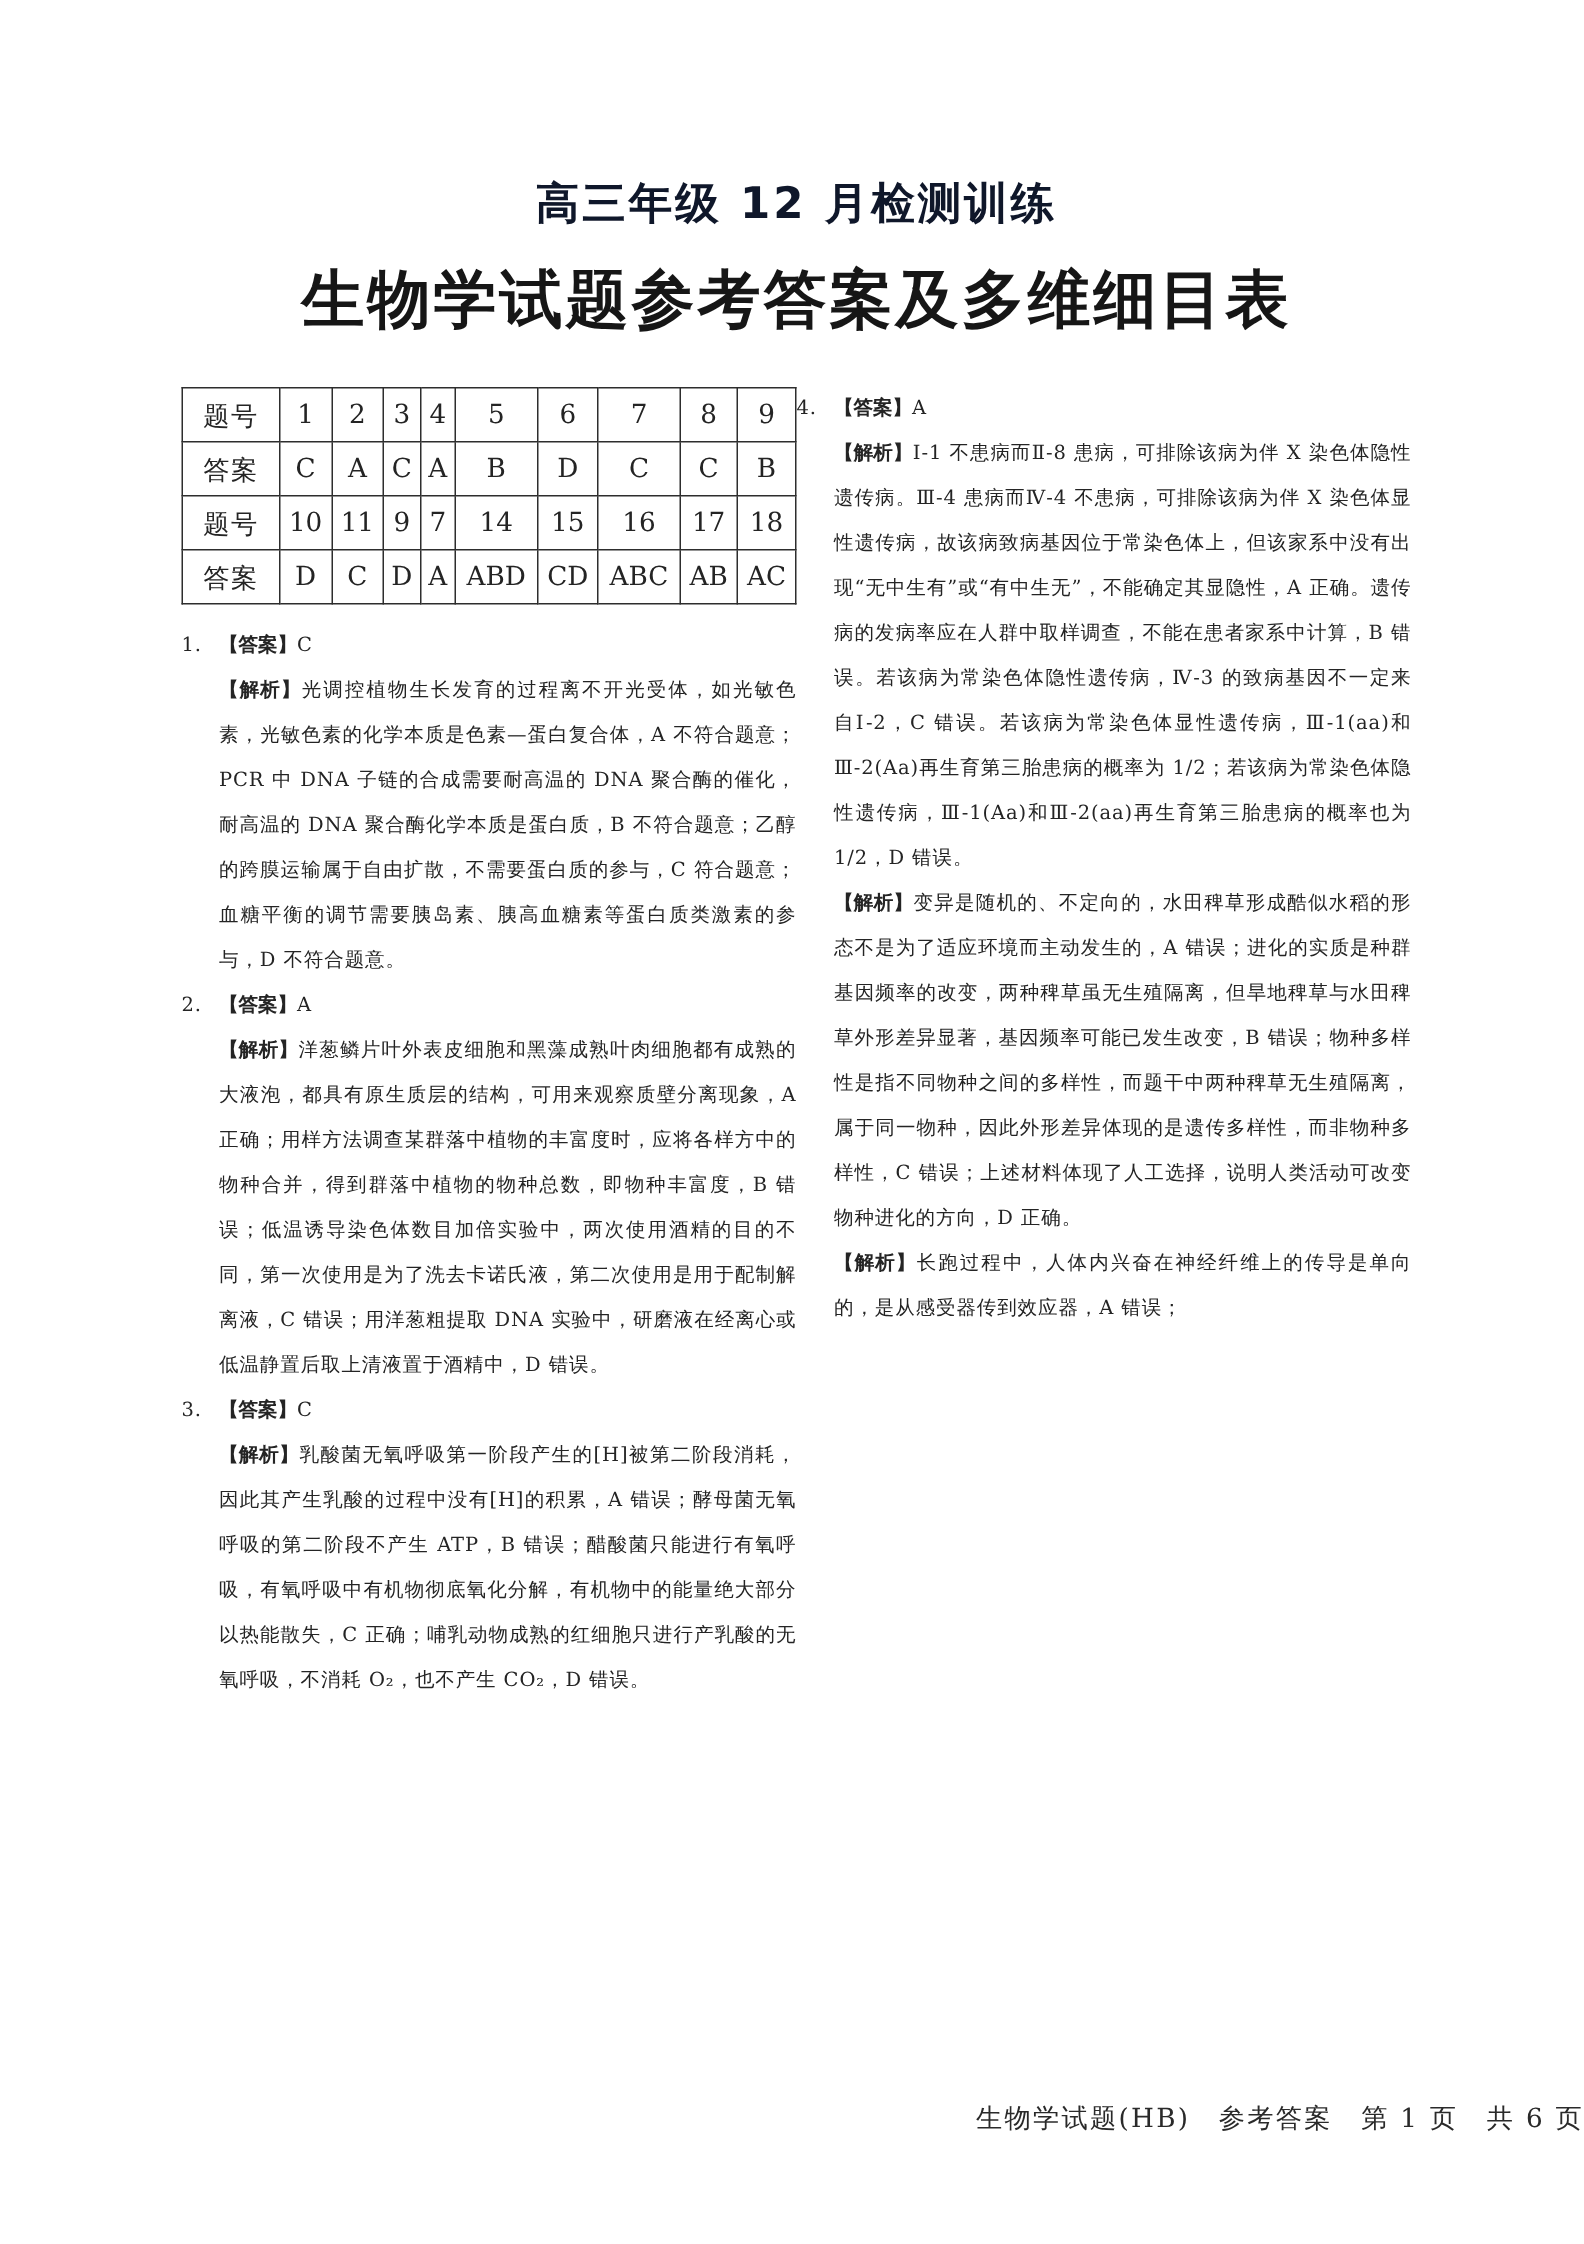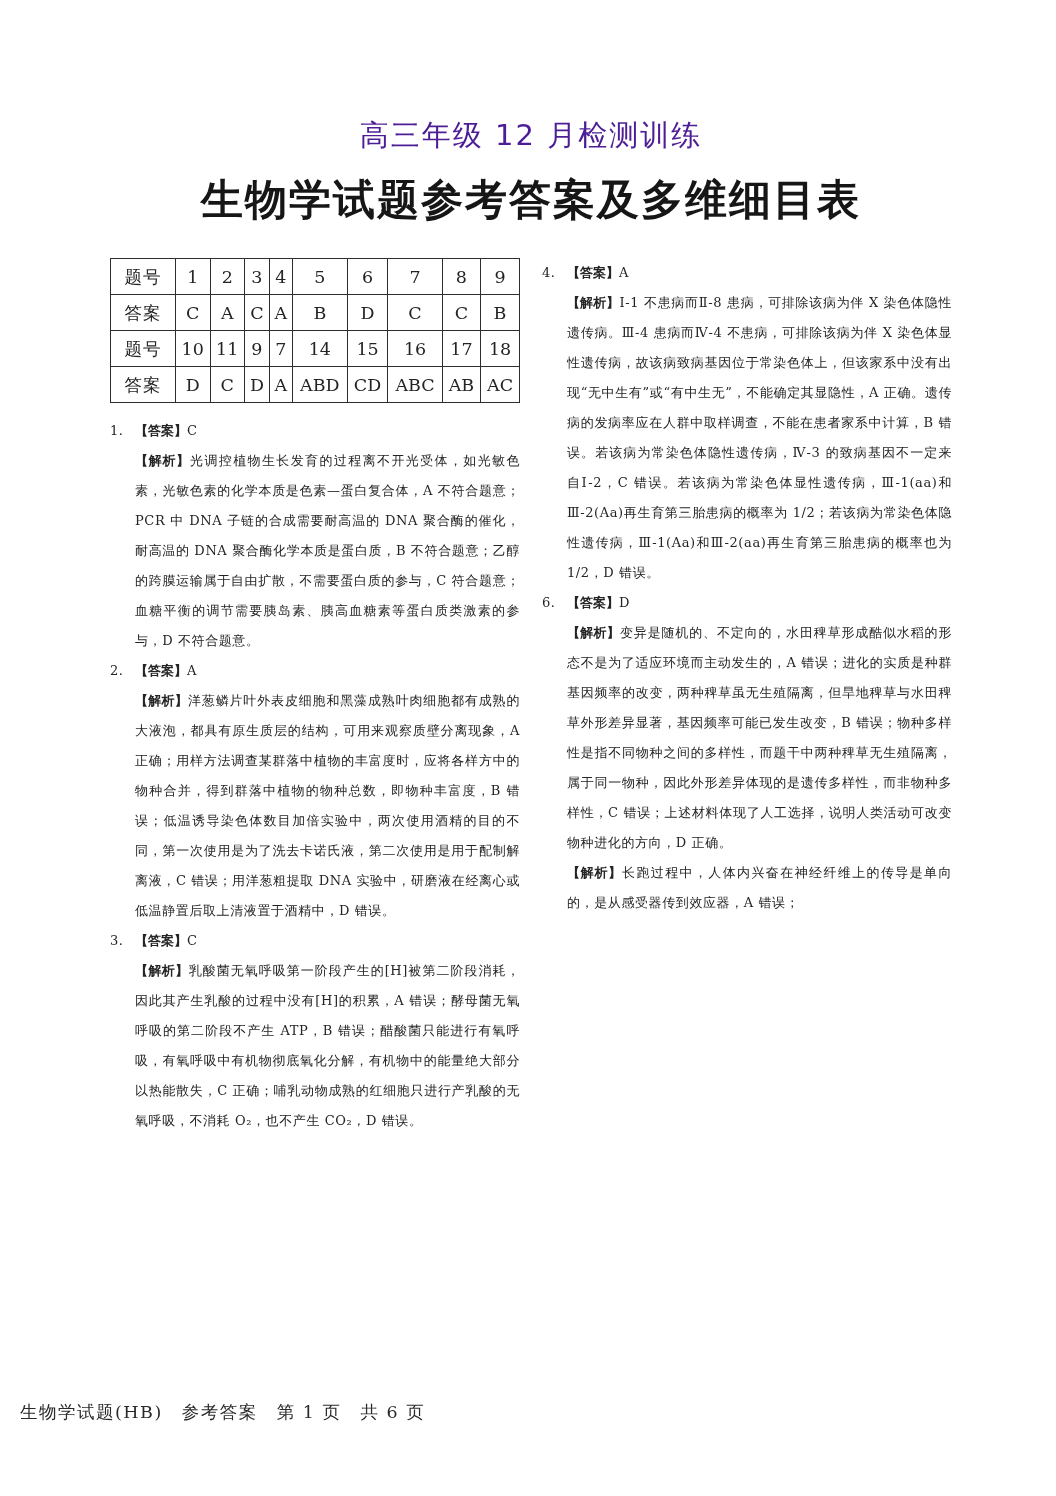--- a/index.html
+++ b/index.html
@@ -10,40 +10,40 @@
     overflow:hidden;
     font-family:"DejaVu Serif","Liberation Serif",serif;
     color:#242424;
   }
   .page{
     padding:116px 104px 0 110px;
   }
   .title1{
     text-align:center;
     font-family:"DejaVu Sans","Liberation Sans",sans-serif;
-    font-weight:400;
+    font-weight:700;
     font-size:29px;
     letter-spacing:2px;
-    color:#4c1d95;
+    color:#0f172a;
   }
   .title2{
     text-align:center;
     font-family:"DejaVu Sans","Liberation Sans",sans-serif;
     font-weight:700;
     font-size:42px;
     letter-spacing:2px;
     margin-top:16px;
     color:#161616;
   }
   .columns{
     display:flex;
-    gap:22px;
     margin-top:30px;
     height:1160px;
     overflow:hidden;
+    justify-content:center;
   }
   .col{
     width:410px;
     flex:0 0 410px;
   }
   table.answers{
     border-collapse:collapse;
     width:100%;
     margin-bottom:13px;
     table-layout:auto;
@@ -79,21 +79,21 @@
   }
   .q-analysis{
     margin:0 0 0 25px;
     text-align:justify;
     text-justify:inter-ideograph;
   }
   .footer{
     position:absolute;
     left:0;right:0;
     top:1400px;
-    text-align:left;
+    text-align:right;
     font-size:17.5px;
     letter-spacing:1.5px;
     color:#2a2a2a;
     margin-left:20px;
   }
 </style>
 </head>
 <body>
 
 <div class="page">
@@ -169,21 +169,20 @@
           </div>
         </div>
     </div>
     <div class="col">
       <div>
           <div class="question">
             <div class="q-head"><span class="q-num">4.</span><span class="q-label">【答案】</span><span>A</span></div>
             <p class="q-analysis"><span class="q-label">【解析】</span>Ⅰ-1 不患病而Ⅱ-8 患病，可排除该病为伴 X 染色体隐性遗传病。Ⅲ-4 患病而Ⅳ-4 不患病，可排除该病为伴 X 染色体显性遗传病，故该病致病基因位于常染色体上，但该家系中没有出现“无中生有”或“有中生无”，不能确定其显隐性，A 正确。遗传病的发病率应在人群中取样调查，不能在患者家系中计算，B 错误。若该病为常染色体隐性遗传病，Ⅳ-3 的致病基因不一定来自Ⅰ-2，C 错误。若该病为常染色体显性遗传病，Ⅲ-1(aa)和Ⅲ-2(Aa)再生育第三胎患病的概率为 1/2；若该病为常染色体隐性遗传病，Ⅲ-1(Aa)和Ⅲ-2(aa)再生育第三胎患病的概率也为 1/2，D 错误。</p>
           </div>
           <div class="question">
-            <div class="q-head"><span class="q-num">6.</span><span class="q-label">【答案】</span><span>D</span></div>
             <p class="q-analysis"><span class="q-label">【解析】</span>变异是随机的、不定向的，水田稗草形成酷似水稻的形态不是为了适应环境而主动发生的，A 错误；进化的实质是种群基因频率的改变，两种稗草虽无生殖隔离，但旱地稗草与水田稗草外形差异显著，基因频率可能已发生改变，B 错误；物种多样性是指不同物种之间的多样性，而题干中两种稗草无生殖隔离，属于同一物种，因此外形差异体现的是遗传多样性，而非物种多样性，C 错误；上述材料体现了人工选择，说明人类活动可改变物种进化的方向，D 正确。</p>
           </div>
           <div class="question">
             <p class="q-analysis"><span class="q-label">【解析】</span>长跑过程中，人体内兴奋在神经纤维上的传导是单向的，是从感受器传到效应器，A 错误；</p>
           </div>
         </div>
     </div>
   </div>
 </div>
 

